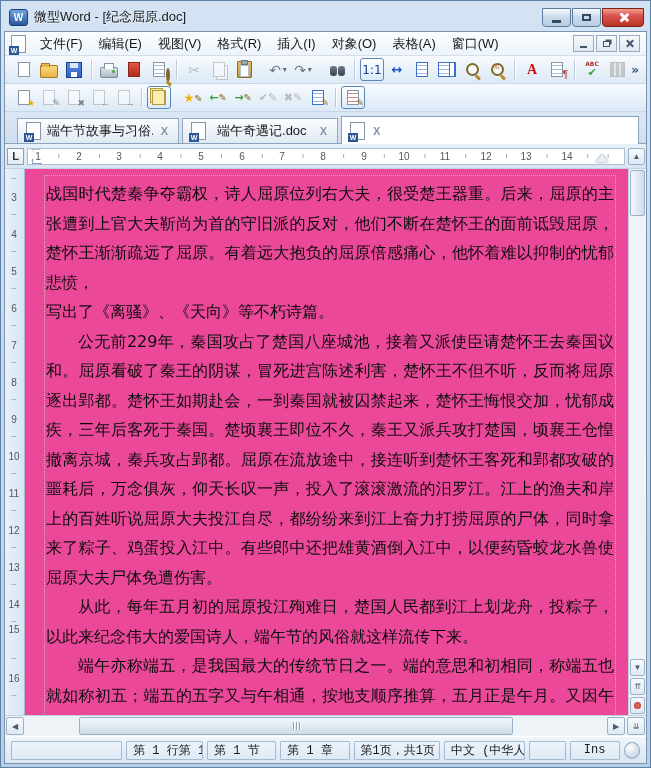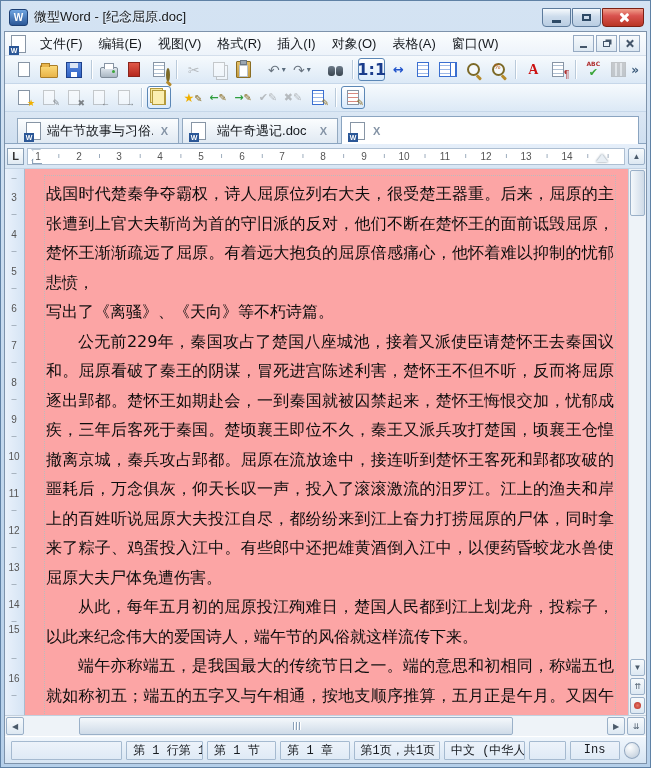--- a/index.html
+++ b/index.html
@@ -95,21 +95,21 @@
   .mk-sq{position:absolute;left:4px;bottom:0;width:8px;height:3px;background:#c7d2de;border:1px solid #8ba1b8;}
   .mk-r{right:16px;bottom:2px;border-left:6px solid transparent;border-right:6px solid transparent;border-bottom:8px solid #e8eef4;filter:drop-shadow(0 0 1px #6c7e90);}
   .scrollbtn{width:17px;height:17px;box-sizing:border-box;border:1px solid #9ab0c8;background:linear-gradient(#f7fafc,#dde8f2);
              display:flex;align-items:center;justify-content:center;font-size:8px;color:#4a5a6a;margin-right:1px;border-radius:2px;}
   
   .mainrow{flex:1;display:flex;min-height:0;}
   .vruler{width:19px;position:relative;background:linear-gradient(90deg,#e9f1fb,#d5e4f4);border-right:1px solid #a8bcd0;}
   .vnum{position:absolute;left:0;width:18px;text-align:center;font-size:10px;color:#555;line-height:10px;}
   .vdash{position:absolute;left:0;width:18px;text-align:center;font-size:9px;color:#8a96a2;line-height:6px;}
   .vdash::before{content:"–";}
-  .page{flex:1;background:#fca5a5;position:relative;overflow:hidden;}
+  .page{flex:1;background:#ec4899;position:relative;overflow:hidden;}
   .textbox{margin:6px 12px 0 19px;border:1px dotted #bcbcbc;border-bottom:none;padding:3px 1px 0 1px;
            font-size:16px;line-height:29.5px;color:#0d0d0d;text-align:justify;font-family:"DejaVu Sans","Liberation Sans",sans-serif;}
   .textbox p{margin:0;}
   .textbox p.ind{text-indent:2em;}
   .vscroll{width:17px;background:#eef3f8;border-left:1px solid #c2d0de;display:flex;flex-direction:column;}
   .vthumb{height:44px;margin:1px;background:linear-gradient(90deg,#f4f8fb,#cfdbe8);border:1px solid #9ab0c8;border-radius:2px;}
   .vfill{flex:1;}
   .sbtn{height:17px;box-sizing:border-box;border:1px solid #9ab0c8;background:linear-gradient(#f7fafc,#dde8f2);
         display:flex;align-items:center;justify-content:center;font-size:8px;color:#4a5a6a;margin:1px;border-radius:2px;}
   .sbtn .dot{width:7px;height:7px;border-radius:50%;background:radial-gradient(#e87a6a,#b5281e);}
@@ -214,21 +214,21 @@
       <div class="tbtn">
           <span class="glyph" style="font-size:14px;color:#6b7682;">↷</span>
           <span class="ddw">▾</span>
         </div>
       <div class="gap"></div>
       <div class="tbtn">
           <span class="binoc"></span>
         </div>
       <div class="sep"></div>
       <div class="tbtn pressed">
-          <span class="glyph" style="font-size:16px;font-weight:bold;color:#1a3c8c;">1:1</span>
+          <span class="glyph" style="font-size:12px;font-weight:normal;color:#1a3c8c;">1:1</span>
         </div>
       <div class="tbtn">
           <span class="glyph" style="font-size:13px;font-weight:bold;color:#2255cc;">↔</span>
         </div>
       <div class="tbtn">
           <span class="pg bluelines"></span>
         </div>
       <div class="tbtn">
           <span class="pg bluelines" style="box-shadow:5px 0 0 -1px #fff,6px 0 0 0 #3a6fd0;margin-right:6px;"></span>
         </div>

